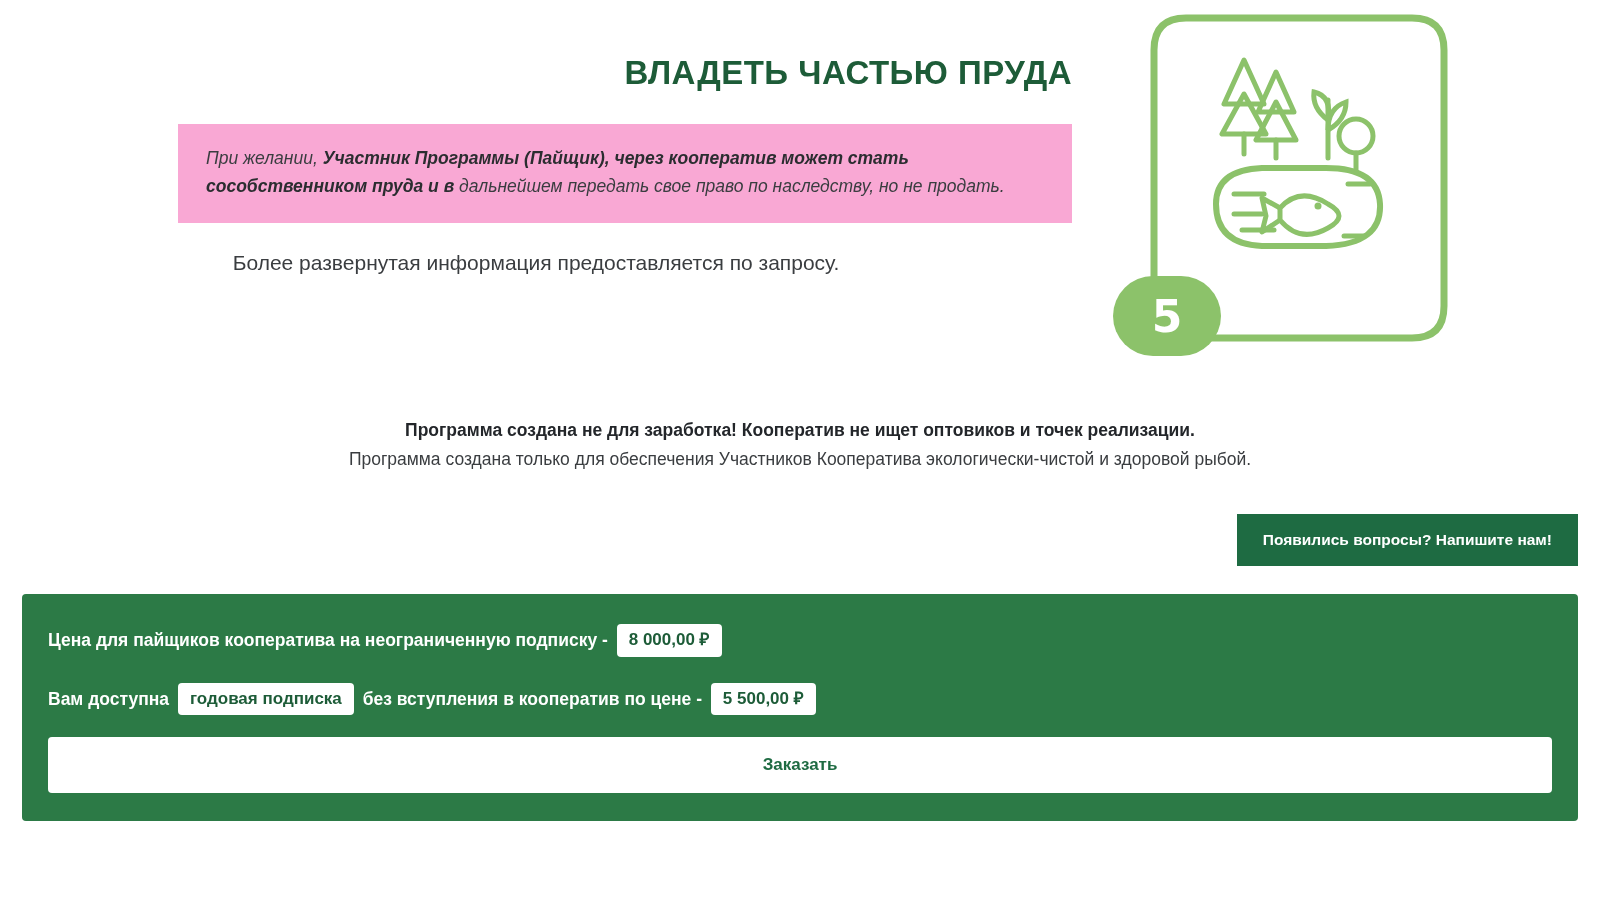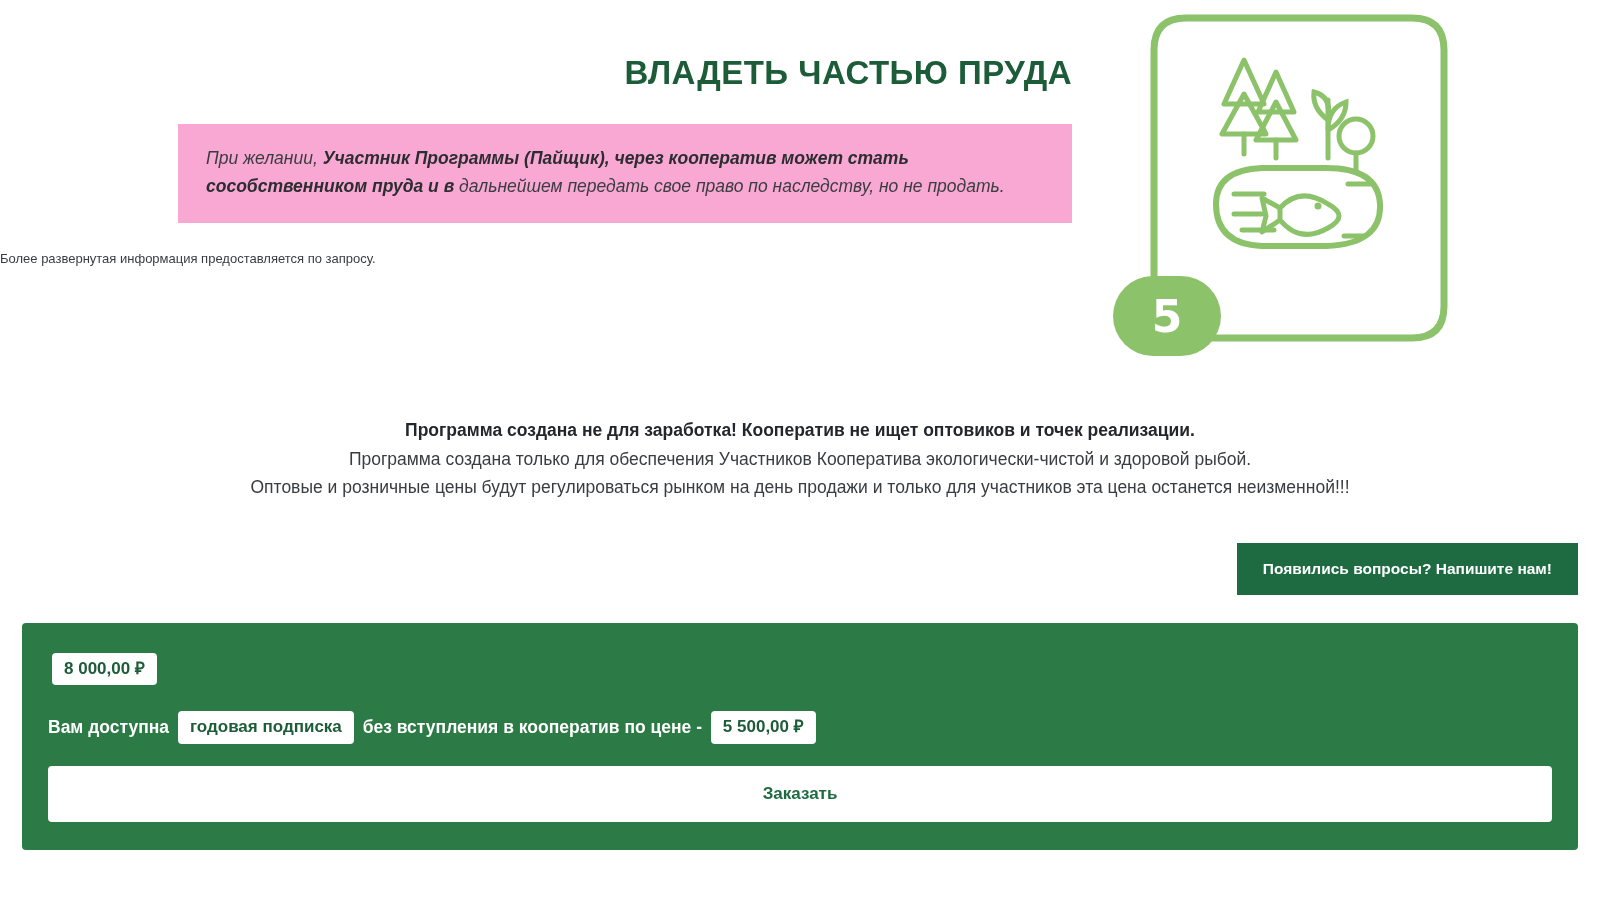--- a/index.html
+++ b/index.html
@@ -57,22 +57,22 @@
     color: #3a3d40;
     font-style: italic;
   }
   .hero-callout b {
     font-weight: bold;
     color: #2b2d30;
   }
   .hero-note {
     margin-top: 28px;
     margin-right: 18px;
-    text-align: left;
-    font-size: 13px;
+    text-align: center;
+    font-size: 21px;
     color: #3a3d40;
   }
 
   
   .hero-art {
     position: absolute;
     right: 128px;
     top: 8px;
     width: 360px;
     height: 360px;
@@ -222,30 +222,30 @@
         <line x1="236" y1="176" x2="258" y2="176" stroke="#8cc26a" stroke-width="5" stroke-linecap="round"></line>
         <line x1="232" y1="228" x2="252" y2="228" stroke="#8cc26a" stroke-width="5" stroke-linecap="round"></line>
       </svg>
       <div class="badge-number">5</div>
     </div>
   </div>
 
   <div class="mid">
     <p class="strong">Программа создана не для заработка! Кооператив не ищет оптовиков и точек реализации.</p>
     <p>Программа создана только для обеспечения Участников Кооператива экологически-чистой и здоровой рыбой.</p>
-    <p>Оптовые и розничные цены будут регулироваться рынком на день продажи и только для участников эта цена останется неизменной!!!</p>
   </div>
 
   <div class="cta-row">
     <button class="cta-btn">Появились вопросы? Напишите нам!</button>
   </div>
 
   <div class="price-panel">
 
     <div class="price-line">
+      <span class="txt">Цена для пайщиков кооператива на неограниченную подписку - </span>
       <span class="chip">8 000,00 ₽</span>
     </div>
 
     <div class="price-line">
       <span class="txt">Вам доступна </span>
       <span class="chip">годовая подписка</span>
       <span class="txt"> без вступления в кооператив по цене - </span>
       <span class="chip">5 500,00 ₽</span>
     </div>
 

